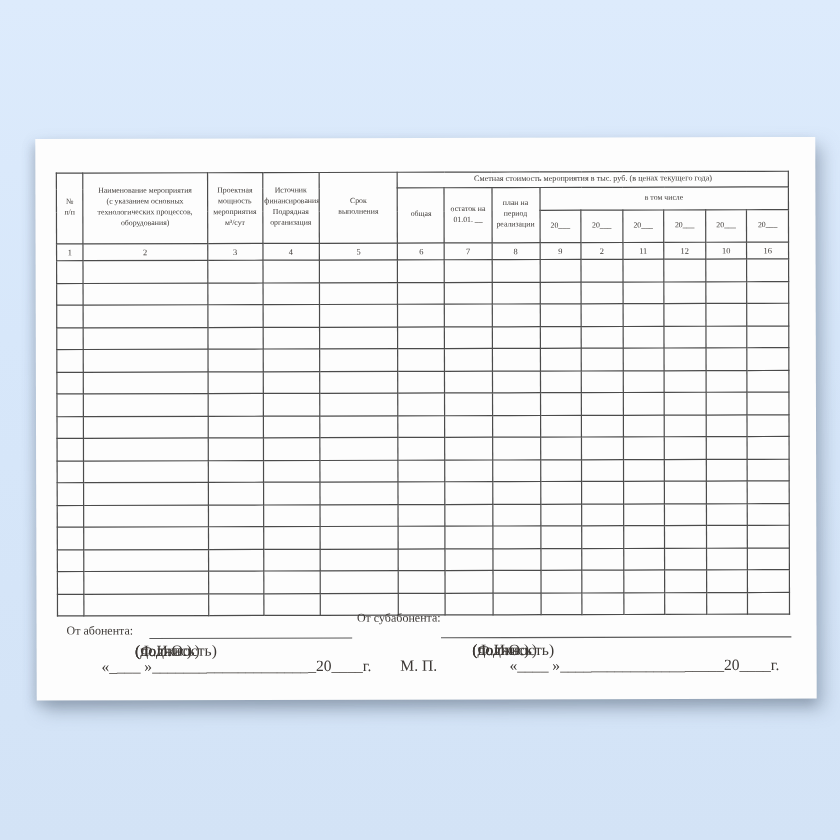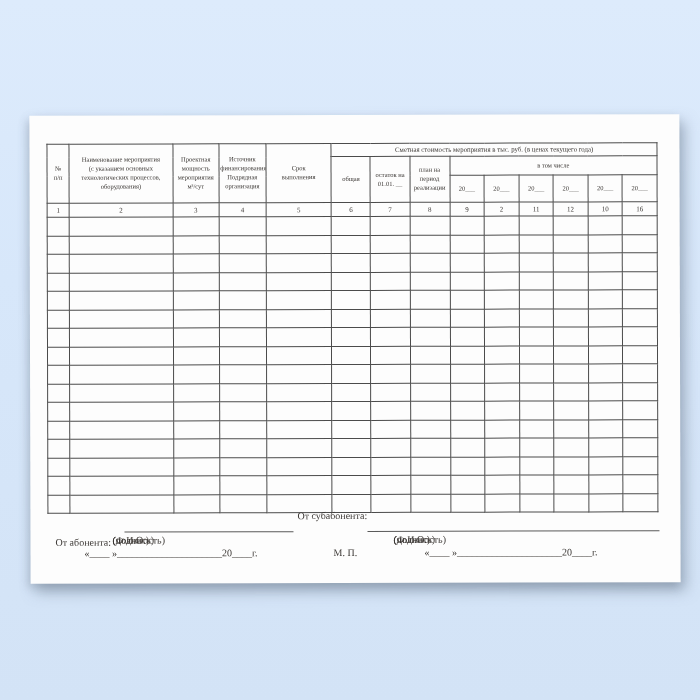--- a/index.html
+++ b/index.html
@@ -28,21 +28,21 @@
   table.form th{font-size:6.5px;line-height:1.35;white-space:pre-line;}
   tr.hA{height:13px;}
   tr.hA th.band{font-size:6.8px;white-space:normal;border-bottom-width:1.5px;}
   tr.hB{height:19px;}
   tr.hC{height:27px;}
   tr.hNum td{height:13px;font-size:7px;border-top-width:1.5px;border-bottom-width:1.5px;}
   tbody.grid tr{height:18.5px;}
   tbody.grid td{background:#fdfdfd;}
   .footer span{position:absolute;color:#3c3835;white-space:nowrap;}
   .f-big{font-size:10px;}
-  .f-small{font-size:10px;}
+  .f-small{font-size:13px;}
   .uline{position:absolute;border-bottom:1px solid #5a5a5a;height:11px;}
   .lblgrp .g1{margin-right:1px;}
   .lblgrp .g2{margin-right:23px;}
 </style>
 </head>
 <body>
 
 <div class="stage">
   <div class="paper">
 
@@ -371,21 +371,21 @@
             <td></td>
             <td></td>
             <td></td>
             <td></td>
             <td></td>
           </tr>
         </tbody>
     </table>
 
     <div class="footer">
-      <span class="f-big" style="left:25px;top:405px;margin-top:16px;">От абонента:</span>
+      <span class="f-big" style="left:25px;top:405px;">От абонента:</span>
       <span class="uline" style="left:94px;top:405px;width:169px;"></span>
       <span class="f-big" style="left:267px;top:395px;">От субабонента:</span>
       <span class="uline" style="left:337px;top:405px;width:292px;"></span>
 
       <span class="f-small lblgrp" style="left:82px;top:419px;">
         <span class="g1">(должность)</span>
           <span class="g2">(подпись)</span>
           <span>(Ф.И.О.)</span>
       </span>
       <span class="f-small lblgrp" style="left:363px;top:419px;">

